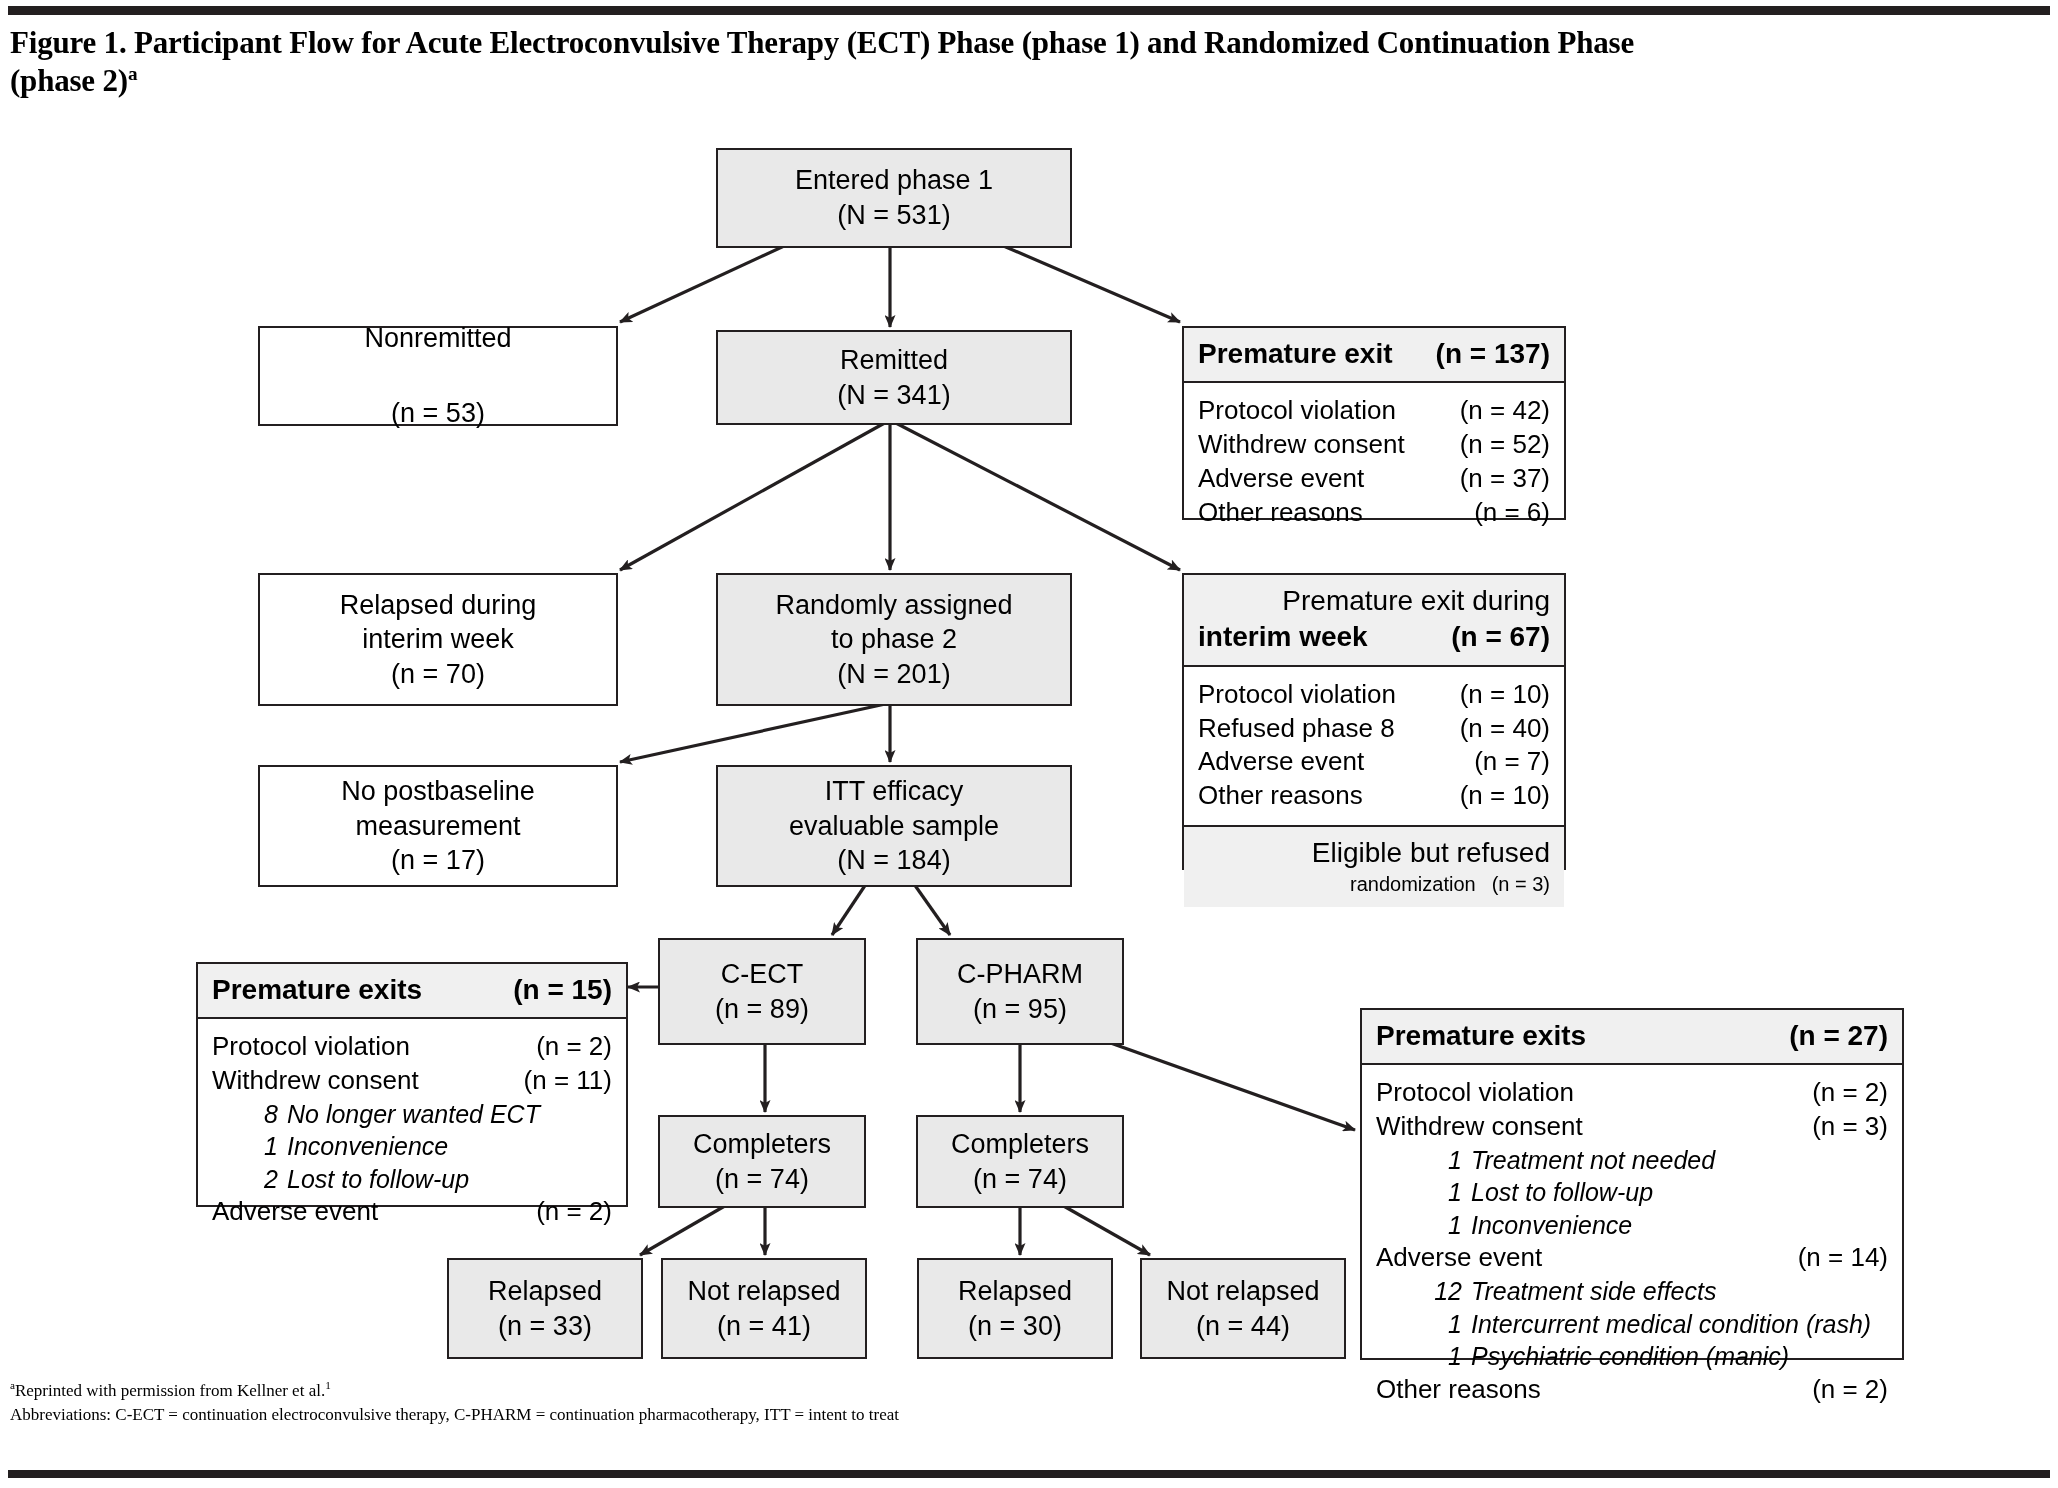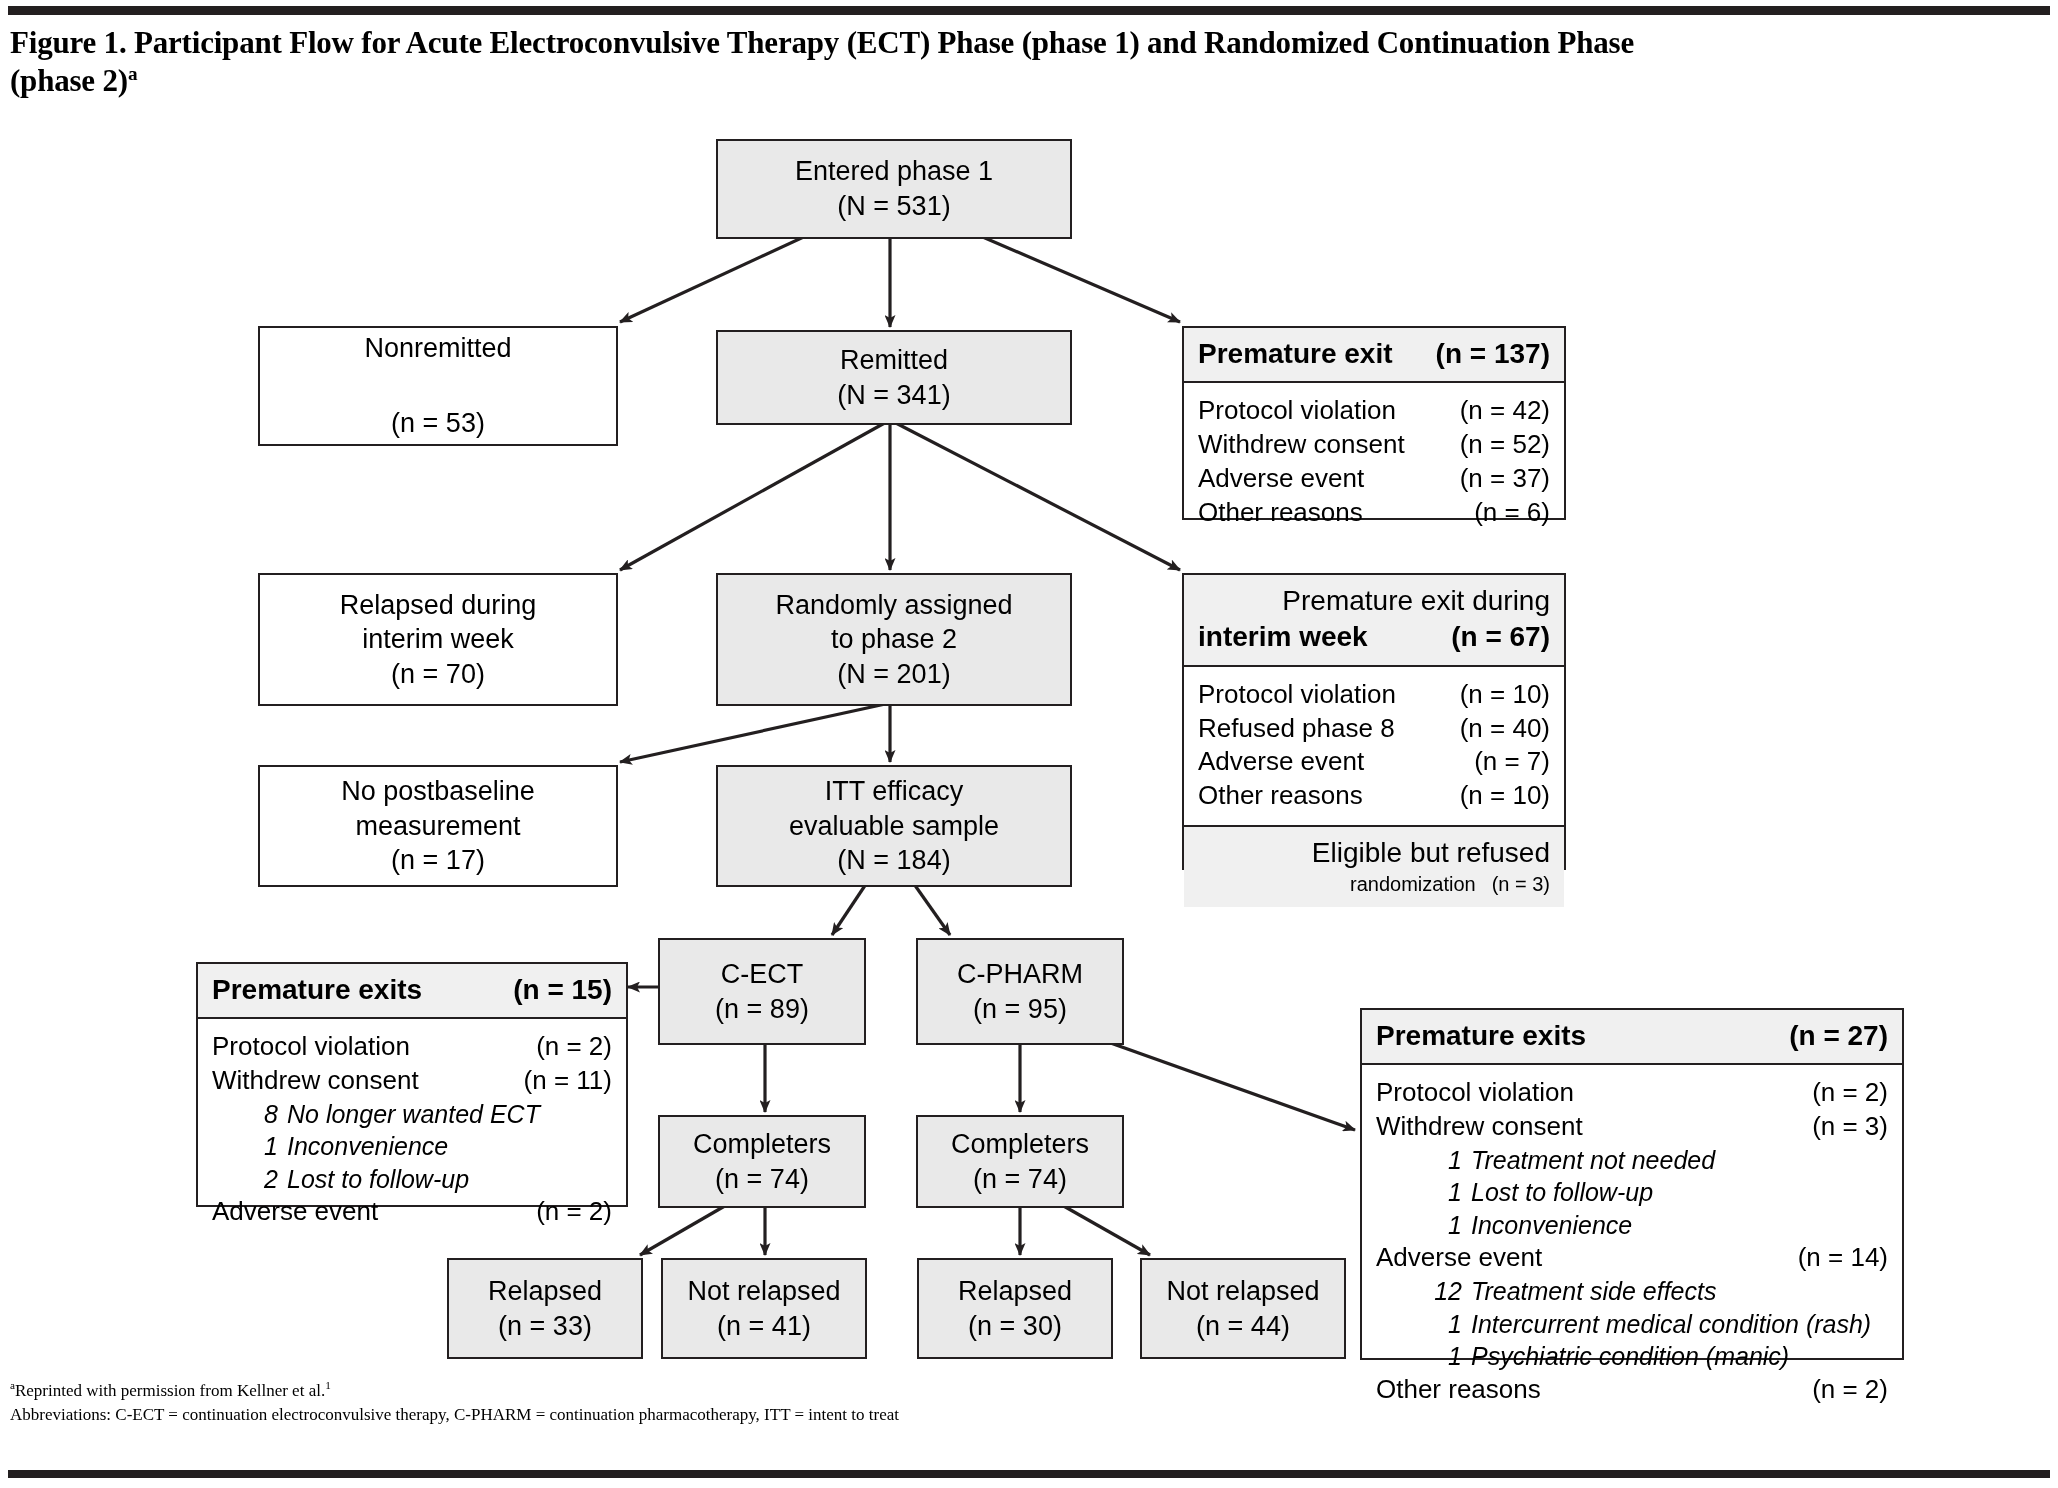--- a/index.html
+++ b/index.html
@@ -89,26 +89,26 @@
       <line x1="1020" y1="1042" x2="1020" y2="1112"></line>
 
       <line x1="742" y1="1196" x2="640" y2="1255"></line>
       <line x1="765" y1="1196" x2="765" y2="1255"></line>
 
       <line x1="1020" y1="1196" x2="1020" y2="1255"></line>
       <line x1="1046" y1="1196" x2="1150" y2="1255"></line>
     </g>
   </svg>
 
-  <div class="box shaded" style="left:716px;top:139px;width:356px;height:100px;">
+  <div class="box shaded" style="left:716px;top:148px;width:356px;height:100px;">
     <span class="ln">Entered phase 1</span>
     <span class="ln">(N = 531)</span>
   </div>
 
-  <div class="box" style="left:258px;top:326px;width:360px;height:120px;gap:40px;">
+  <div class="box" style="left:258px;top:326px;width:360px;height:100px;gap:40px;">
     <span class="ln">Nonremitted</span>
     <span class="ln">(n = 53)</span>
   </div>
 
   <div class="box shaded" style="left:716px;top:330px;width:356px;height:95px;">
     <span class="ln">Remitted</span>
     <span class="ln">(N = 341)</span>
   </div>
 
   <div class="box" style="left:258px;top:573px;width:360px;height:133px;">

